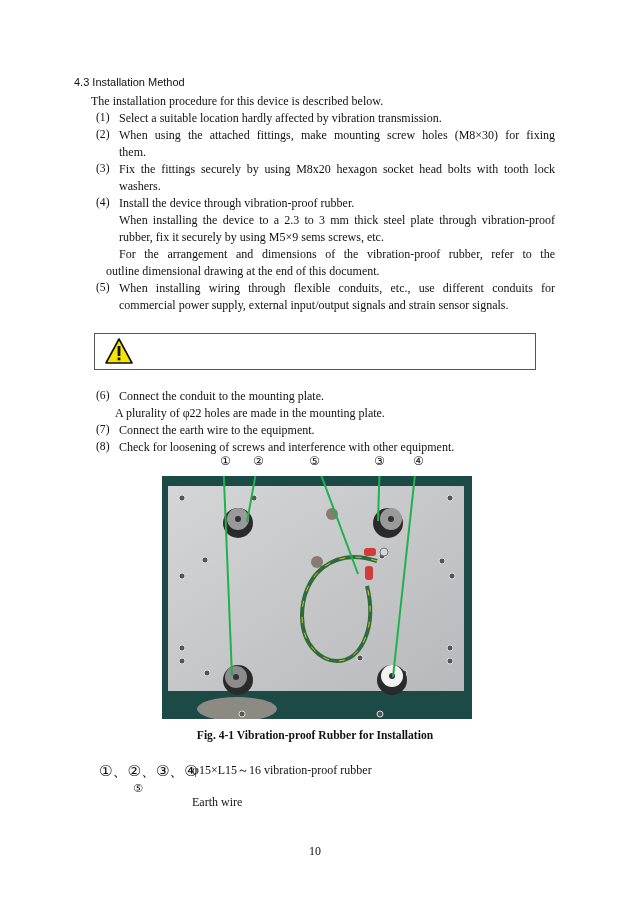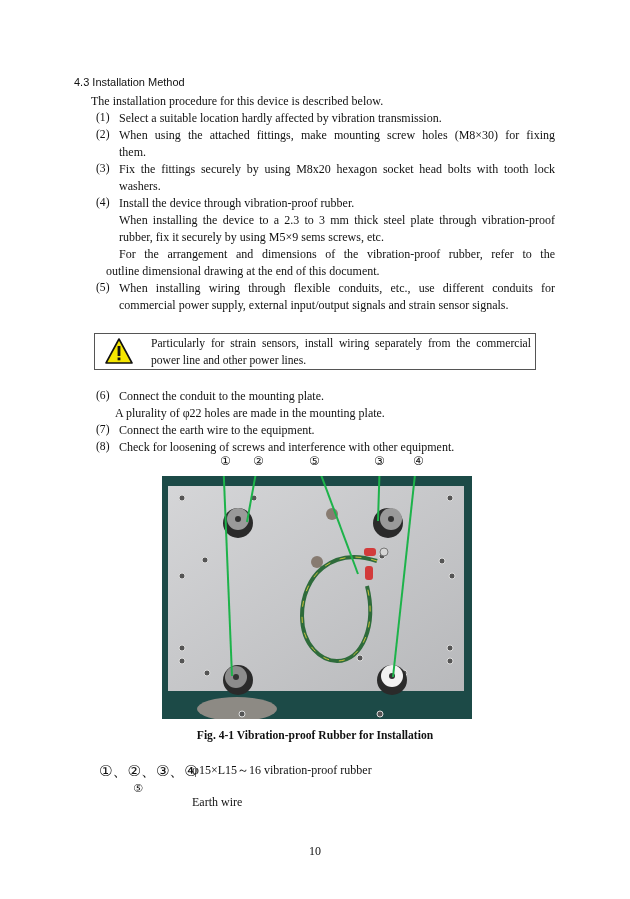--- a/index.html
+++ b/index.html
@@ -44,21 +44,20 @@
 <div class="num" style="left:96px;top:281px;">(5)</div>
 <div class="p justify" style="left:119px;top:280px;width:436px;">When installing wiring through flexible conduits, etc., use different conduits for</div>
 <div class="p" style="left:119px;top:297px;">commercial power supply, external input/output signals and strain sensor signals.</div>
 
 <div class="warn-box">
   <svg class="warn-icon" viewBox="0 0 28 26">
     <polygon points="14,1 27,25 1,25" fill="#f5e600" stroke="#111" stroke-width="1.6" stroke-linejoin="round"></polygon>
     <rect x="12.6" y="8" width="2.8" height="10" fill="#111"></rect>
     <rect x="12.6" y="19.5" width="2.8" height="2.8" fill="#111"></rect>
   </svg>
-  <div class="warn-text justify" style="text-align-last:left;">Particularly for strain sensors, install wiring separately from the commercial power line and other power lines.</div>
 </div>
 
 <div class="num" style="left:96px;top:389px;">(6)</div>
 <div class="p" style="left:119px;top:388px;">Connect the conduit to the mounting plate.</div>
 <div class="p" style="left:115px;top:405px;">A plurality of φ22 holes are made in the mounting plate.</div>
 
 <div class="num" style="left:96px;top:423px;">(7)</div>
 <div class="p" style="left:119px;top:422px;">Connect the earth wire to the equipment.</div>
 
 <div class="num" style="left:96px;top:440px;">(8)</div>

